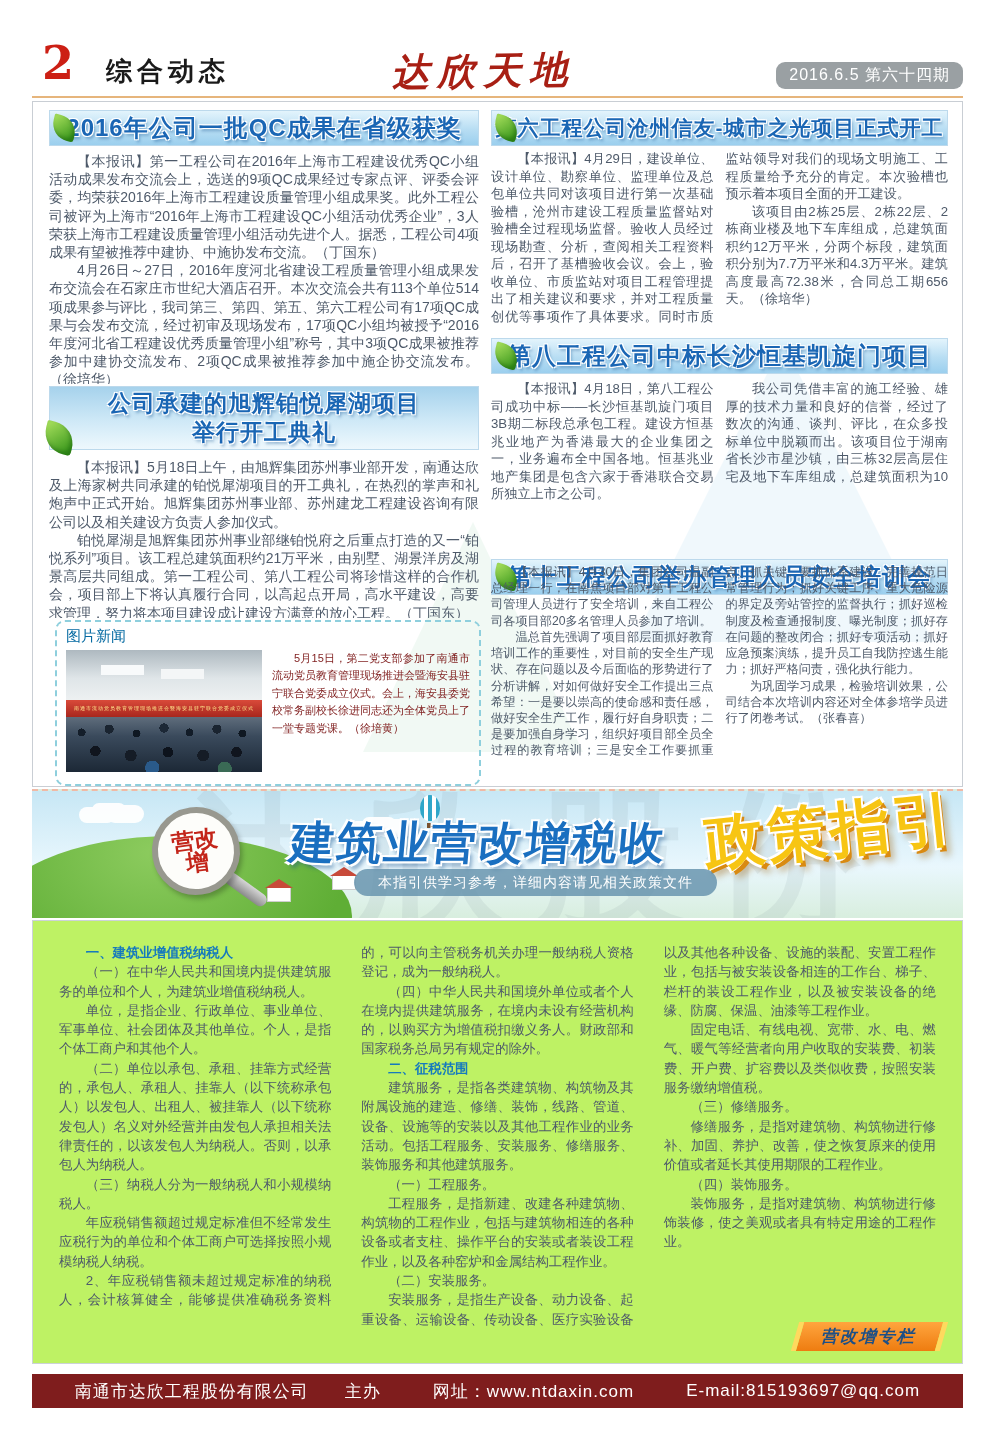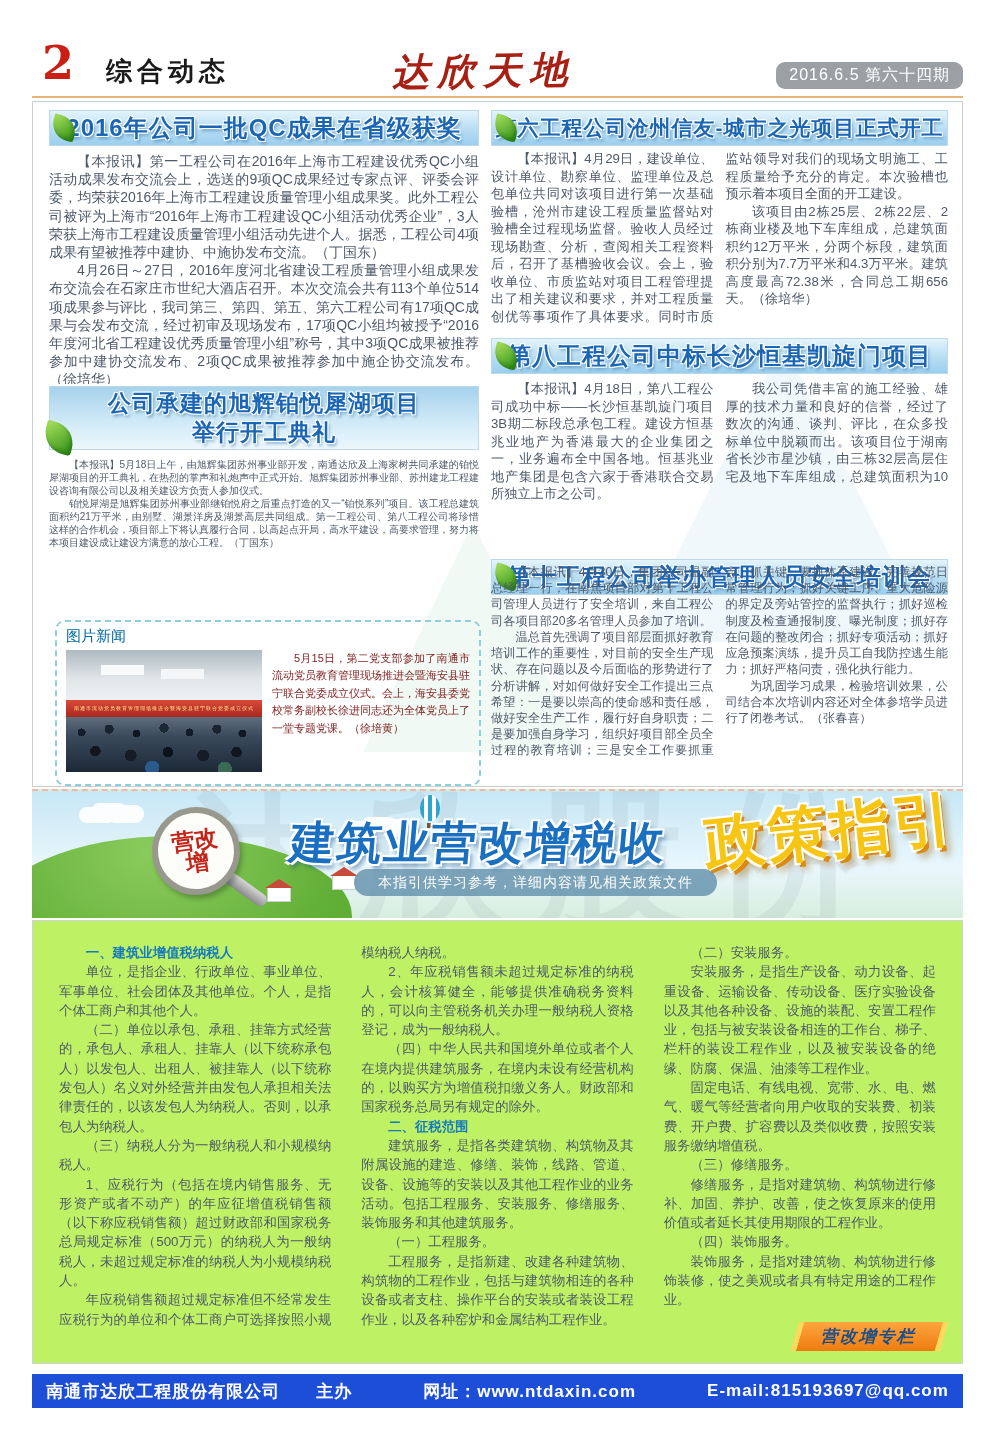--- a/index.html
+++ b/index.html
@@ -41,21 +41,21 @@
         background:linear-gradient(135deg,#9ed957 10%,#3f9b1f 85%);
         border-radius:6% 75% 12% 75%;transform:rotate(14deg);
         box-shadow:inset -3px -3px 4px rgba(0,70,0,.35);}
   .leaf.low{top:auto;bottom:-4px;left:-6px;width:30px;height:30px;}
 
   .abody{position:absolute;width:100%;overflow:hidden;color:#4e5a6a;text-align:justify;}
   .abody p{margin:0;text-indent:2em;}
   .b-qc{top:50px;height:232px;font-size:14px;line-height:1.3;}
   .t-qc{top:8px;}
   .t-boyue{top:284px;height:64px;}
-  .b-boyue{top:356px;height:160px;font-size:10px;line-height:1.3;}
+  .b-boyue{top:356px;height:160px;font-size:14px;line-height:1.3;}
 
   .photobox{position:absolute;left:6px;top:518px;width:404px;height:152px;
         border:2px dashed #8ecfdd;border-radius:10px;padding:5px 9px;overflow:hidden;}
   .photolabel{color:#0369a1;font-size:15px;margin-bottom:4px;}
   .photo{float:left;width:196px;height:122px;margin-right:10px;position:relative;overflow:hidden;background:#27323e;}
   .ceiling{position:absolute;top:0;left:0;width:100%;height:42%;
         background:linear-gradient(180deg,#aeb9c0 0%,#dfe5e8 55%,#eef1f2 100%);}
   .ceiling:before{content:"";position:absolute;left:18%;top:30%;width:22%;height:18%;background:#f8fafb;box-shadow:60px 4px 0 #f4f6f7;}
   .banner-red{position:absolute;top:41%;left:0;width:100%;height:14%;
         background:linear-gradient(180deg,#d94a3a,#a8271d);color:#ffe28a;font-size:5px;
@@ -125,22 +125,22 @@
   .pcols{position:absolute;left:26px;top:22px;width:877px;height:404px;
       column-count:3;column-gap:30px;column-fill:auto;overflow:hidden;
       font-size:13.4px;line-height:1.44;color:#4e5a6a;text-align:justify;}
   .pcols p{margin:0;text-indent:2em;}
   .pcols p.heading{color:#167abd;font-weight:bold;}
   .stamp{position:absolute;right:18px;bottom:12px;padding:3px 22px;transform:skewX(-16deg);
       background:linear-gradient(180deg,#ffa53e,#ee7c10);border-left:5px solid #ffd95e;
       border-right:5px solid #ffd95e;color:#1d4f86;font-weight:bold;font-size:17px;letter-spacing:2px;}
 
   
-  .pagefooter{position:absolute;top:1374px;left:32px;width:931px;height:34px;background:#1d4ed8;
-      color:#fff;display:flex;align-items:center;justify-content:center;gap:71px;font-size:17px;letter-spacing:1px;font-weight:bold;}
+  .pagefooter{position:absolute;top:1374px;left:32px;width:931px;height:34px;background:#7f1d1d;
+      color:#fff;display:flex;align-items:center;justify-content:center;gap:52px;font-size:17px;letter-spacing:1px;}
 </style>
 </head>
 <body>
 
 <div class="page">
 
   <div class="hdr">
     <div class="pagenum">2</div>
     <div class="sectiontitle">综合动态</div>
     <div class="masthead">达欣天地</div>
@@ -229,24 +229,24 @@
     <div class="balloon bl1"></div>
     <div class="balloon bl2"></div>
     <div class="btitle">建筑业营改增税收</div>
     <div class="baccent">政策指引</div>
     <div class="bpill">本指引供学习参考，详细内容请见相关政策文件</div>
   </div>
 
   <div class="policybox">
     <div class="pcols">
         <p class="heading">一、建筑业增值税纳税人</p>
+        <p class="para">（一）在中华人民共和国境内提供建筑服务的单位和个人，为建筑业增值税纳税人。</p>
         <p class="para">单位，是指企业、行政单位、事业单位、军事单位、社会团体及其他单位。个人，是指个体工商户和其他个人。</p>
         <p class="para">（二）单位以承包、承租、挂靠方式经营的，承包人、承租人、挂靠人（以下统称承包人）以发包人、出租人、被挂靠人（以下统称发包人）名义对外经营并由发包人承担相关法律责任的，以该发包人为纳税人。否则，以承包人为纳税人。</p>
         <p class="para">（三）纳税人分为一般纳税人和小规模纳税人。</p>
-        <p class="para">1、应税行为（包括在境内销售服务、无形资产或者不动产）的年应征增值税销售额（以下称应税销售额）超过财政部和国家税务总局规定标准（500万元）的纳税人为一般纳税人，未超过规定标准的纳税人为小规模纳税人。</p>
         <p class="para">年应税销售额超过规定标准但不经常发生应税行为的单位和个体工商户可选择按照小规模纳税人纳税。</p>
         <p class="para">2、年应税销售额未超过规定标准的纳税人，会计核算健全，能够提供准确税务资料的，可以向主管税务机关办理一般纳税人资格登记，成为一般纳税人。</p>
         <p class="para">（四）中华人民共和国境外单位或者个人在境内提供建筑服务，在境内未设有经营机构的，以购买方为增值税扣缴义务人。财政部和国家税务总局另有规定的除外。</p>
         <p class="heading">二、征税范围</p>
         <p class="para">建筑服务，是指各类建筑物、构筑物及其附属设施的建造、修缮、装饰，线路、管道、设备、设施等的安装以及其他工程作业的业务活动。包括工程服务、安装服务、修缮服务、装饰服务和其他建筑服务。</p>
         <p class="para">（一）工程服务。</p>
         <p class="para">工程服务，是指新建、改建各种建筑物、构筑物的工程作业，包括与建筑物相连的各种设备或者支柱、操作平台的安装或者装设工程作业，以及各种窑炉和金属结构工程作业。</p>
         <p class="para">（二）安装服务。</p>
         <p class="para">安装服务，是指生产设备、动力设备、起重设备、运输设备、传动设备、医疗实验设备以及其他各种设备、设施的装配、安置工程作业，包括与被安装设备相连的工作台、梯子、栏杆的装设工程作业，以及被安装设备的绝缘、防腐、保温、油漆等工程作业。</p>
         <p class="para">固定电话、有线电视、宽带、水、电、燃气、暖气等经营者向用户收取的安装费、初装费、开户费、扩容费以及类似收费，按照安装服务缴纳增值税。</p>

